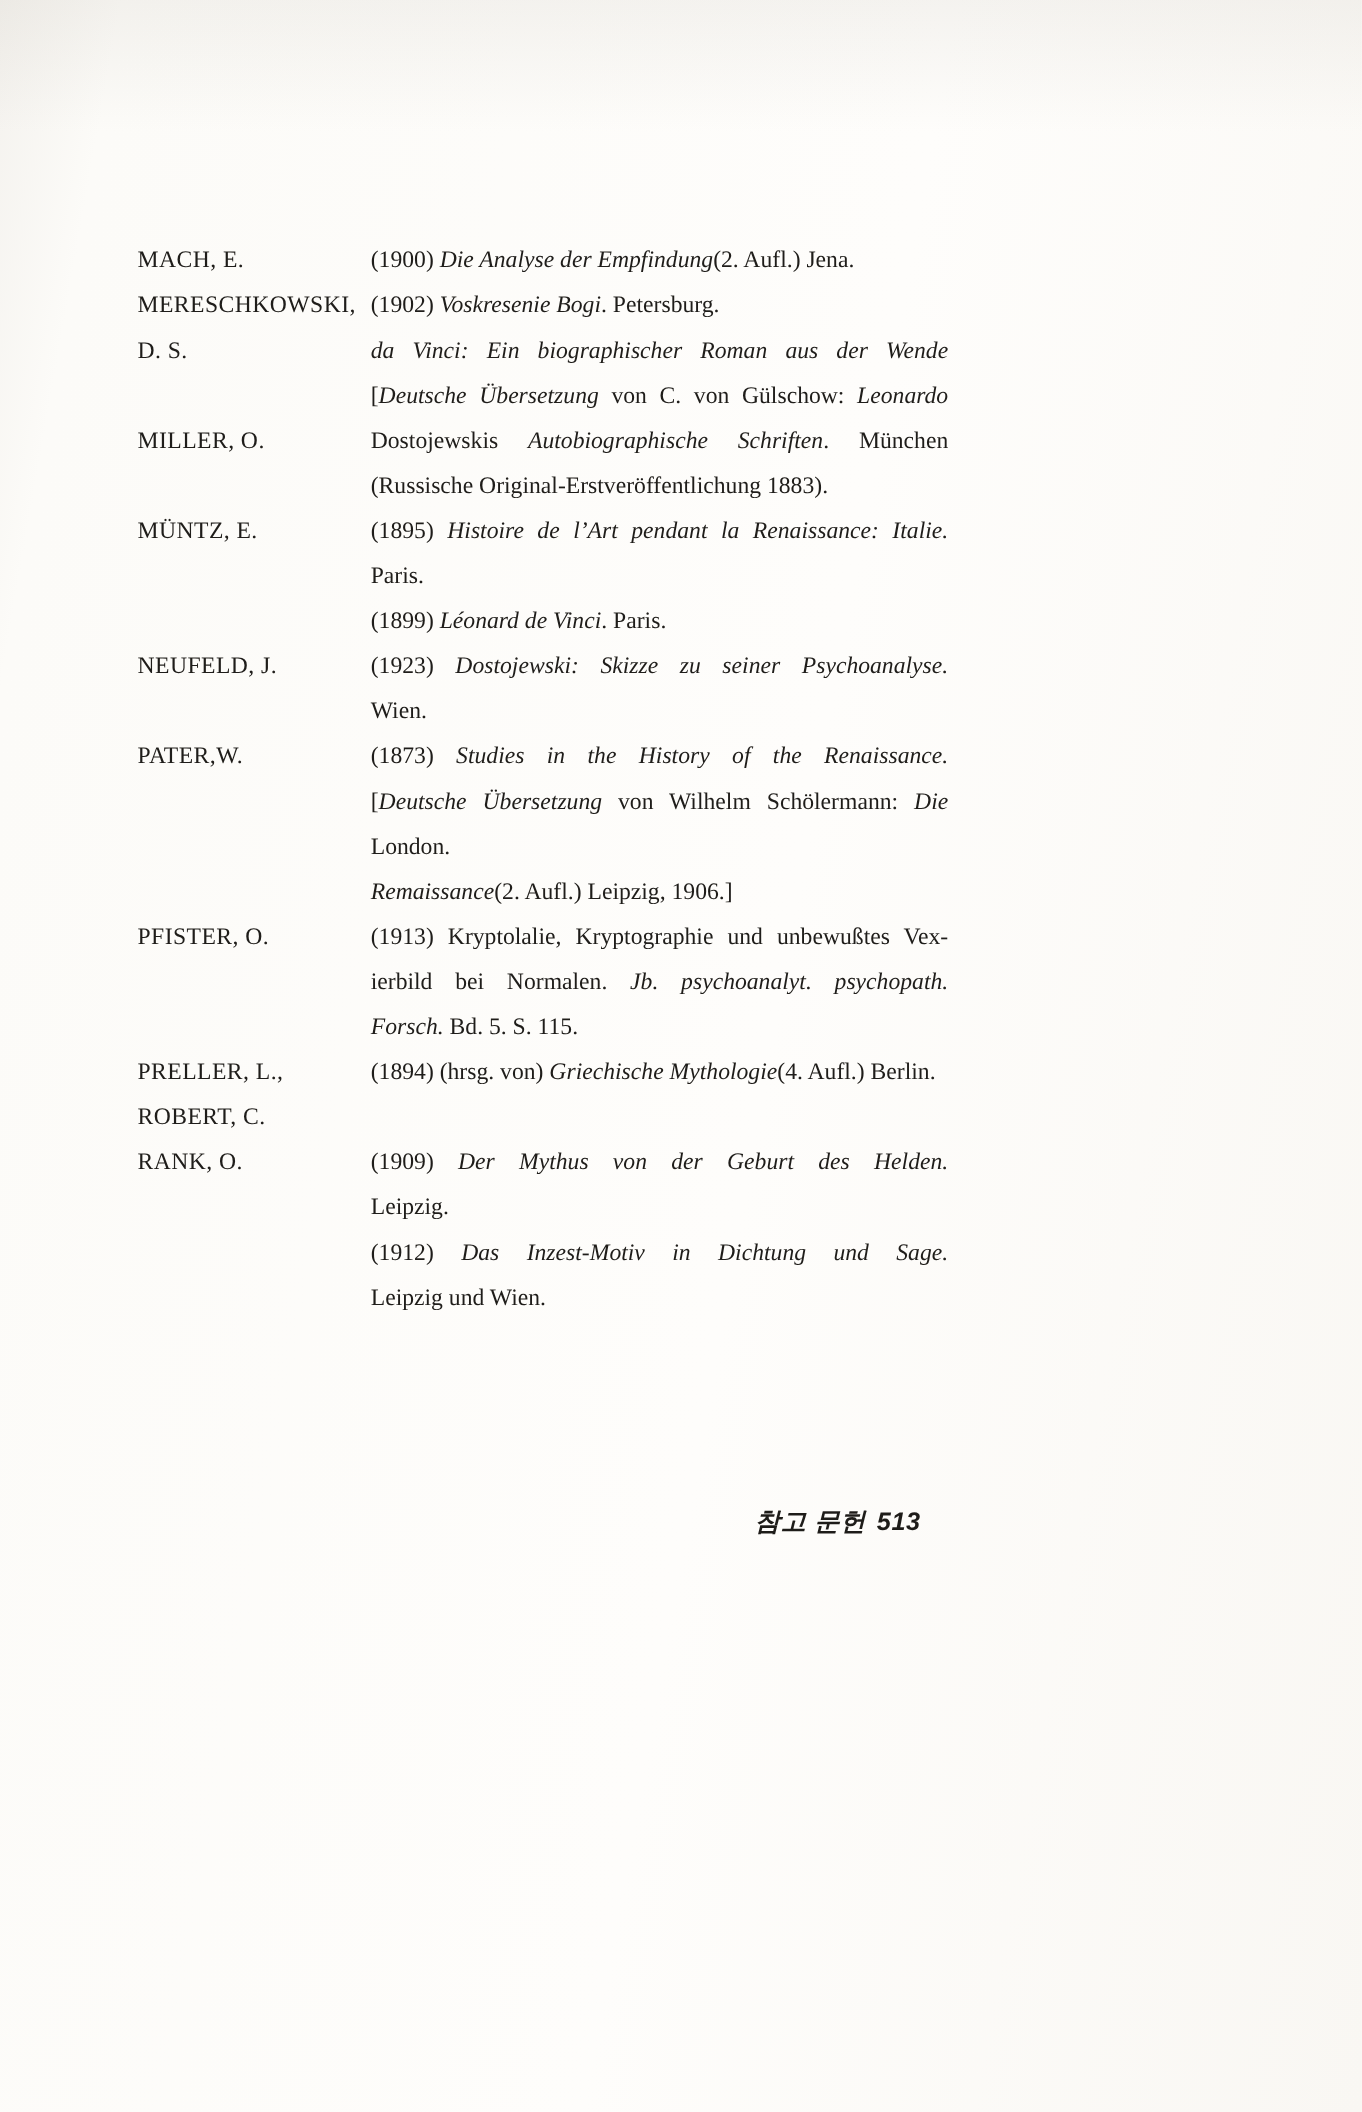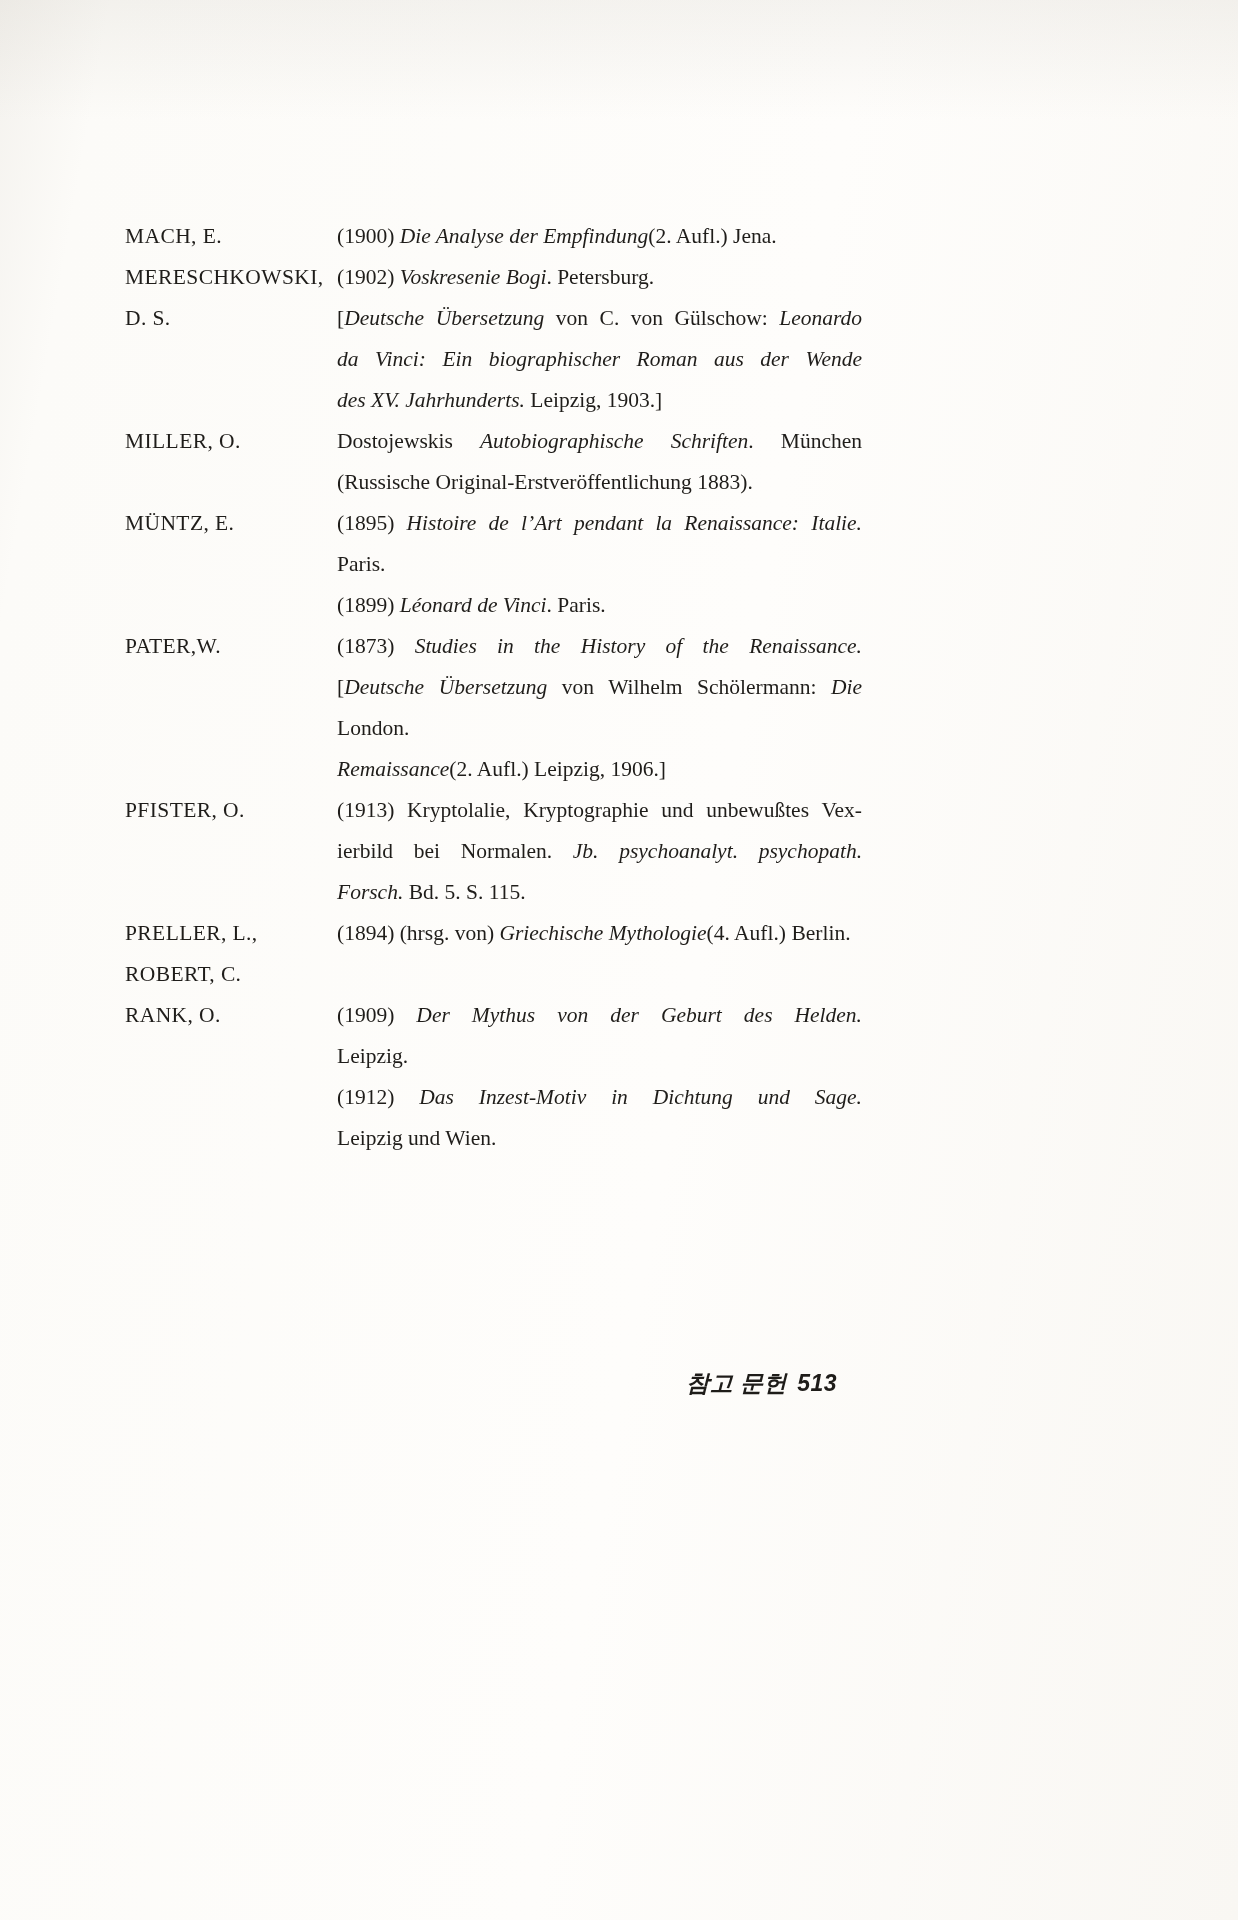--- a/index.html
+++ b/index.html
@@ -91,42 +91,50 @@
           <div class="line cite-line"><span>(1900) </span><em>Die Analyse der Empfindung</em><span>(2. Aufl.) Jena.</span></div>
         </div>
       </div>
       <div class="entry">
         <div class="author-col">
           <div class="line author-line">MERESCHKOWSKI,</div>
           <div class="line author-line">D. S.</div>
         </div>
         <div class="cite-col">
           <div class="line cite-line"><span>(1902) </span><em>Voskresenie Bogi</em><span>. Petersburg.</span></div>
+          <div class="line cite-line j"><em>da Vinci: Ein biographischer Roman aus der Wende</em></div>
           <div class="line cite-line j"><span>[</span><em>Deutsche Übersetzung</em><span> von C. von Gülschow: </span><em>Leonardo</em></div>
-          <div class="line cite-line j"><em>da Vinci: Ein biographischer Roman aus der Wende</em></div>
-          <div class="line cite-line"><em>des XV. Jahrhunderts.</em><span> Leipzig, 1903.]</span></div>
         </div>
       </div>
       <div class="entry">
         <div class="author-col">
           <div class="line author-line">MILLER, O.</div>
         </div>
         <div class="cite-col">
           <div class="line cite-line j"><span>Dostojewskis </span><em>Autobiographische Schriften</em><span>. München</span></div>
           <div class="line cite-line"><span>(Russische Original-Erstveröffentlichung 1883).</span></div>
         </div>
       </div>
       <div class="entry">
         <div class="author-col">
           <div class="line author-line">MÜNTZ, E.</div>
         </div>
         <div class="cite-col">
           <div class="line cite-line j"><span>(1895) </span><em>Histoire de l’Art pendant la Renaissance: Italie.</em></div>
           <div class="line cite-line"><span>Paris.</span></div>
           <div class="line cite-line"><span>(1899) </span><em>Léonard de Vinci</em><span>. Paris.</span></div>
+        </div>
+      </div>
+      <div class="entry">
+        <div class="author-col">
+          <div class="line author-line">NEUFELD, J.</div>
+        </div>
+        <div class="cite-col">
+          <div class="line cite-line j"><span>(1923) </span><em>Dostojewski: Skizze zu seiner Psychoanalyse.</em></div>
+          <div class="line cite-line"><span>Wien.</span></div>
         </div>
       </div>
       <div class="entry">
         <div class="author-col">
           <div class="line author-line">PATER,W.</div>
         </div>
         <div class="cite-col">
           <div class="line cite-line j"><span>(1873) </span><em>Studies in the History of the Renaissance.</em></div>
           <div class="line cite-line j"><span>[</span><em>Deutsche Übersetzung</em><span> von Wilhelm Schölermann: </span><em>Die</em></div>
           <div class="line cite-line"><span>London.</span></div>

